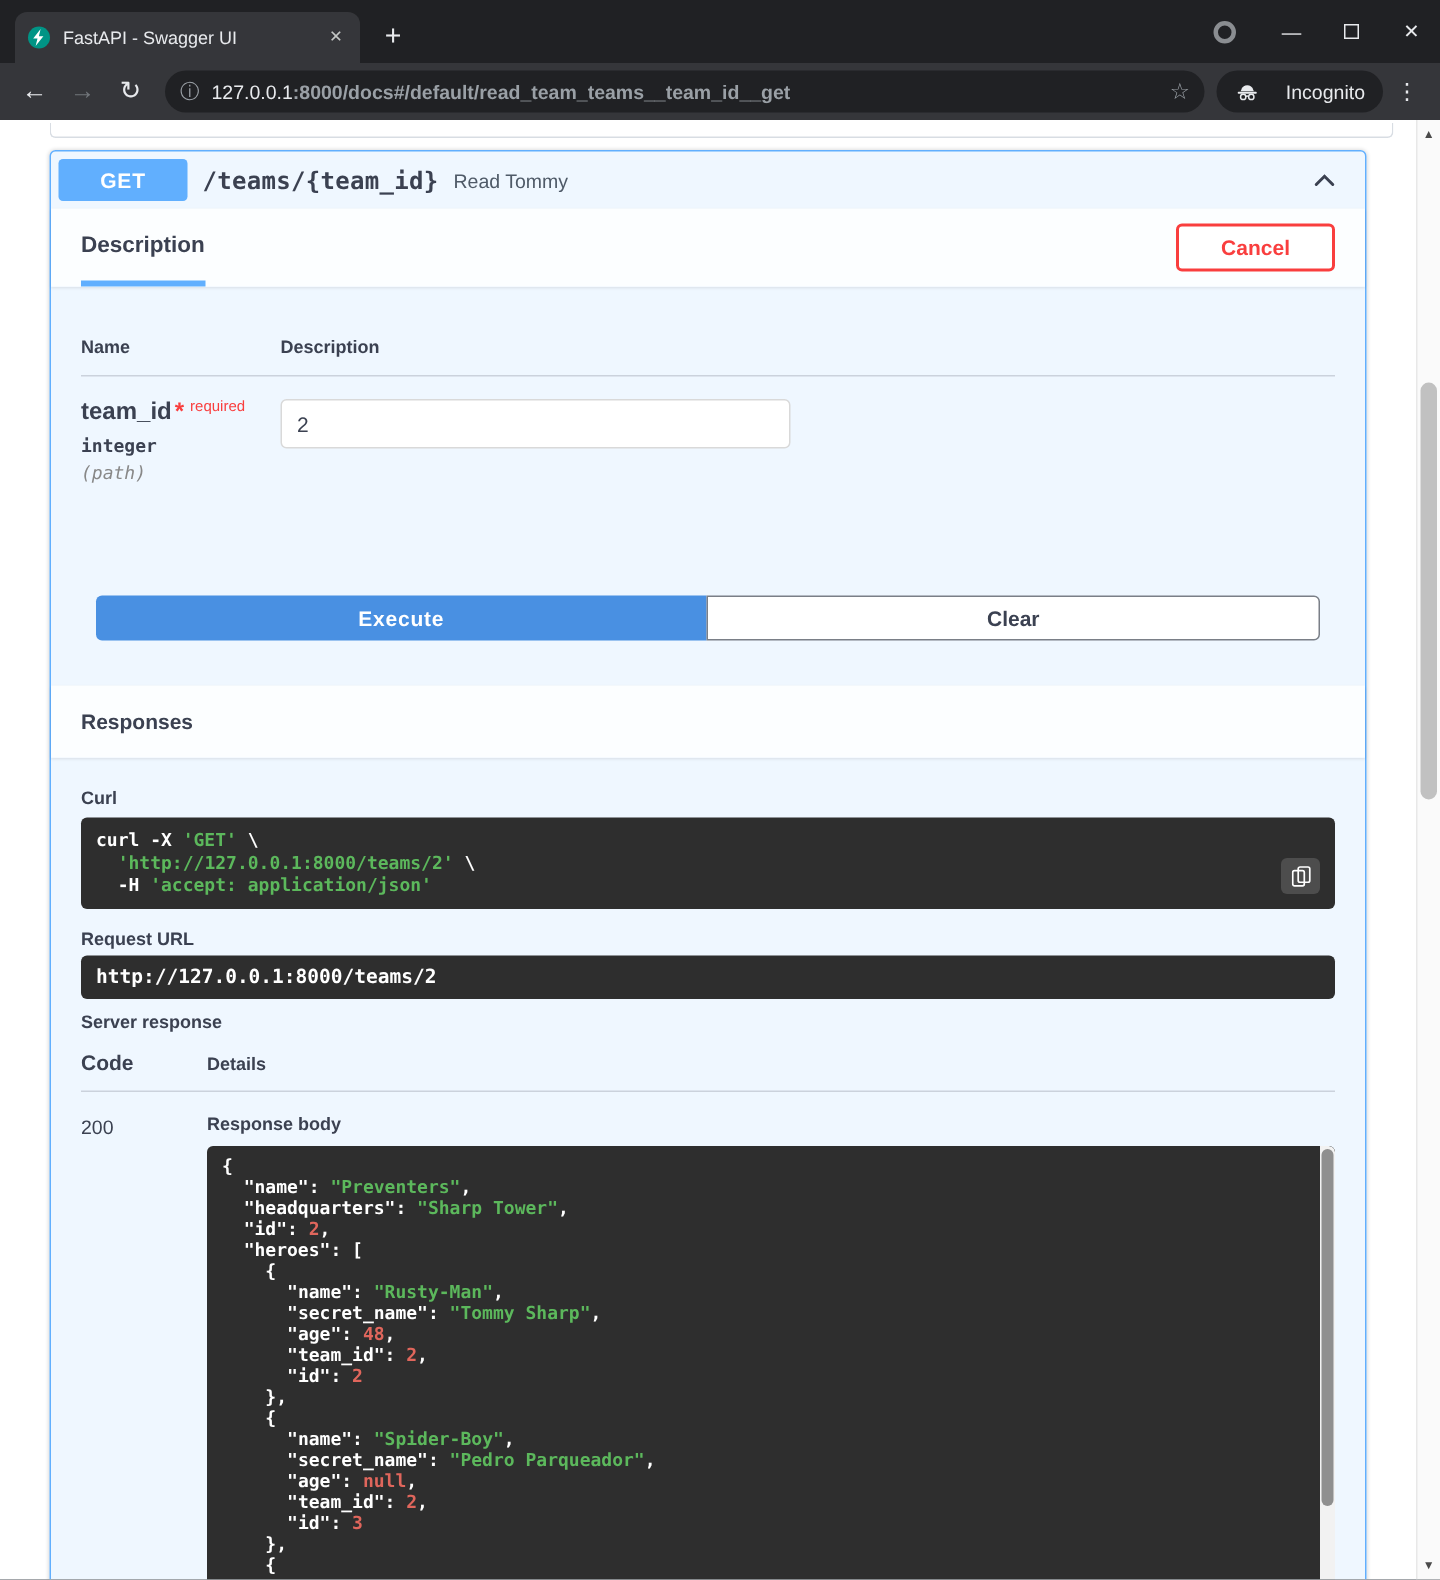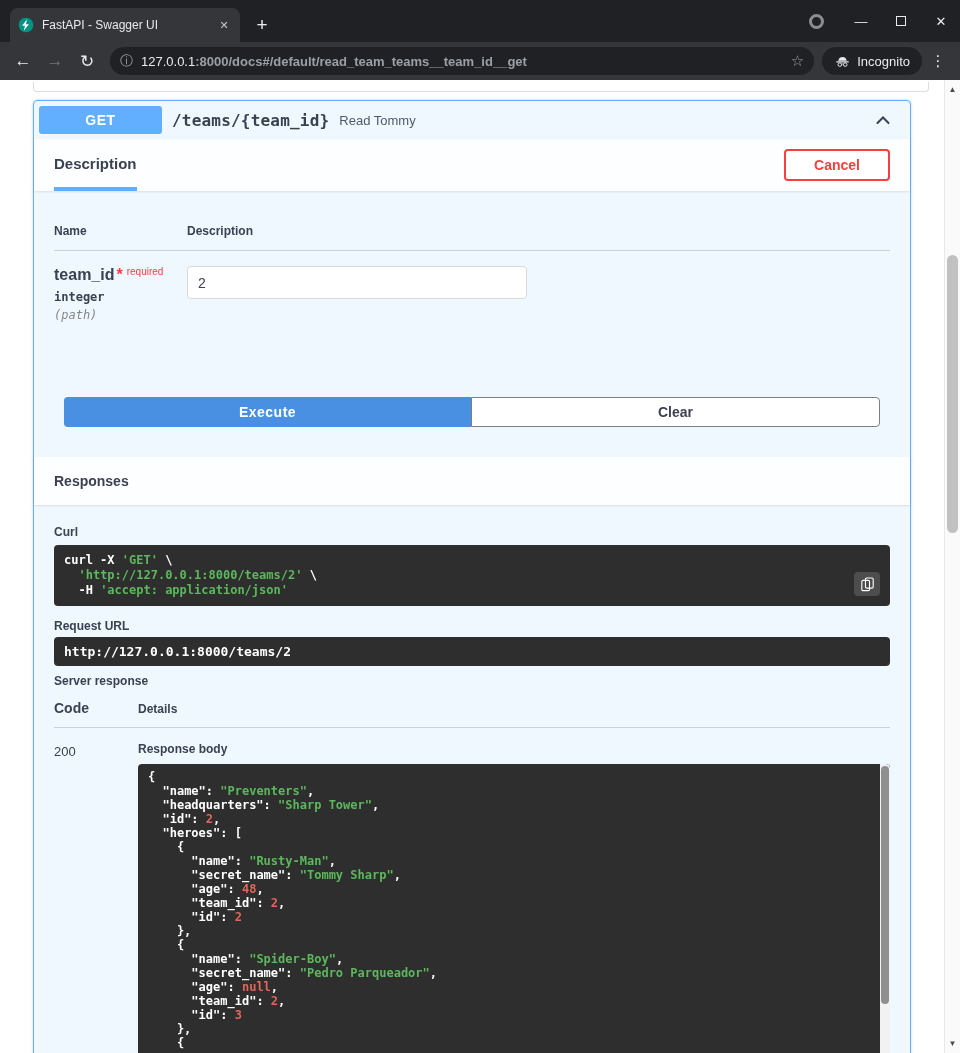--- a/index.html
+++ b/index.html
@@ -25,36 +25,36 @@
 
   .toolbar{height:38px; background:#35363a; display:flex; align-items:center; padding:0 8px; gap:2px;}
   .navbtn{width:30px; height:28px; display:flex; align-items:center; justify-content:center; font-size:17px; color:#e8eaed; border-radius:50%; cursor:pointer;}
   .navbtn.disabled{color:#71757a;}
   .omnibox{flex:1; height:28px; background:#202124; border-radius:14px; margin:0 6px; display:flex; align-items:center; padding:0 10px; gap:8px;}
   .info-ic{color:#9aa0a6; font-size:13px;}
   .url{flex:1; font-size:13px; white-space:nowrap; overflow:hidden;}
   .url .host{color:#e8eaed;}
   .url .rest{color:#9aa0a6;font-weight:bold;}
   .star-ic{color:#9aa0a6; font-size:15px; cursor:pointer;}
-  .incog-chip{height:28px; background:#202124; border-radius:14px; display:flex; align-items:center; gap:6px; padding:0 12px; color:#e8eaed; font-size:13px;}
+  .incog-chip{height:28px; background:#202124; border-radius:14px; display:flex; align-items:center; gap:17px; padding:0 12px; color:#e8eaed; font-size:13px;}
   .menu-dots{width:28px; text-align:center; color:#e8eaed; font-size:15px; cursor:pointer;}
 
   
   .page{position:relative; height:973px; background:#fff; overflow:hidden;}
   .page-scrollbar{position:absolute; top:0; right:0; bottom:0; width:16px; background:#fafafa; border-left:1px solid #e8e8e8;}
   .sb-arrow{position:absolute; left:0; width:15px; height:15px; text-align:center; font-size:8px; color:#4a4a4a; line-height:15px; cursor:pointer;}
   .sb-arrow.up{top:2px;} .sb-arrow.down{bottom:2px;}
   .sb-thumb{position:absolute; left:2px; top:175px; width:11px; height:278px; background:#c1c1c1; border-radius:6px; cursor:pointer;}
 
   .content{margin:2px 49px 0 33px; width:878px;}
   .prev-edge{height:10px; margin:0 -18px 8px 0; border:1px solid #d8dde3; border-top:none; border-radius:0 0 4px 4px; background:#fff;}
 
   .opblock{border:1px solid var(--accent-blue); border-radius:4px; background:rgba(97,175,254,.1); box-shadow:0 0 3px rgba(0,0,0,.19);}
   .opblock-header{display:flex; align-items:center; padding:5px; cursor:pointer;}
-  .method-btn{background:var(--accent-blue); color:#fff; font-weight:bold; font-size:14px; width:123px; padding:6px 0; text-align:center; border-radius:3px; letter-spacing:.5px;}
+  .method-btn{background:var(--accent-blue); color:#fff; font-weight:bold; font-size:14px; width:86px; padding:6px 0; text-align:center; border-radius:3px; letter-spacing:.5px;}
   .op-path{font-weight:700; font-size:16px; color:#3b4151; padding:0 10px; letter-spacing:.2px;}
   .op-summary{font-size:13px; color:#4f5a68;}
   .collapse-btn{margin-left:auto; padding:0 12px; display:flex; cursor:pointer;}
 
   .section-header{background:rgba(255,255,255,.8); padding:0 20px; height:52px; display:flex; align-items:stretch; box-shadow:0 1px 2px rgba(0,0,0,.1);}
   .tab-item{display:flex; align-items:center; font-size:15px; font-weight:700; color:#3b4151; border-bottom:4px solid var(--accent-blue); cursor:pointer;}
   .cancel-btn{align-self:center; margin-left:auto; background:#fff; border:2px solid var(--cancel-red); color:var(--cancel-red); font-weight:700; font-size:14px; padding:6px 28px; border-radius:4px; cursor:pointer; font-family:inherit;}
 
   .params-body{padding:33px 20px 0;}
   .table-head{display:flex; border-bottom:1px solid rgba(59,65,81,.2); padding-bottom:12px; font-size:12px; font-weight:700; color:#3b4151;}

